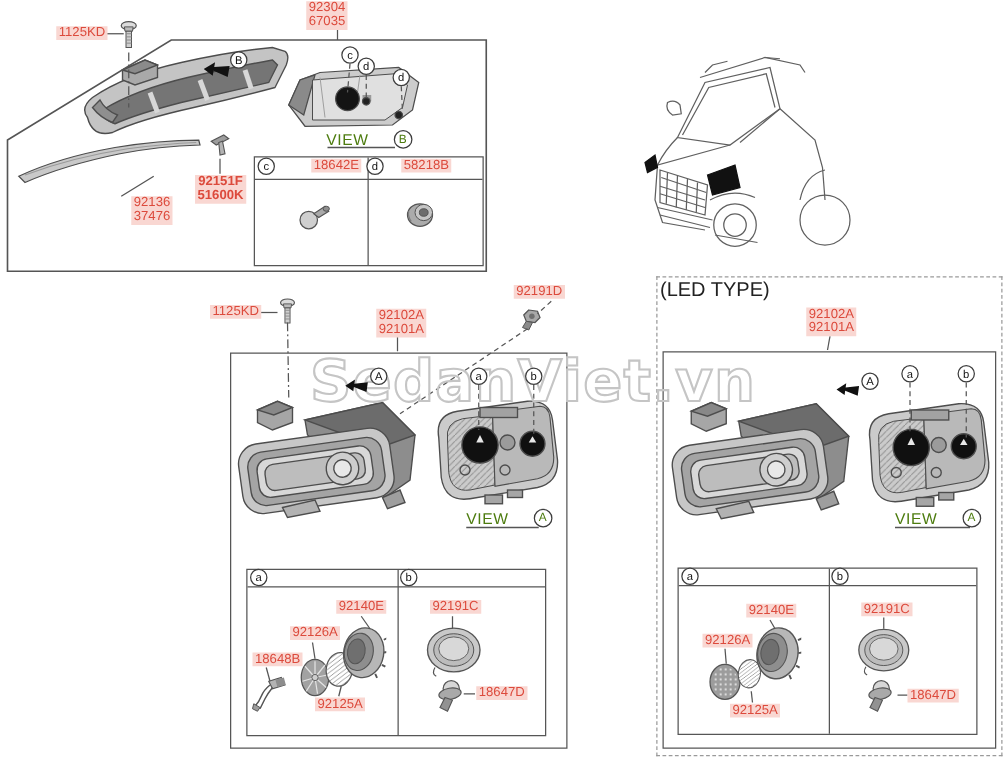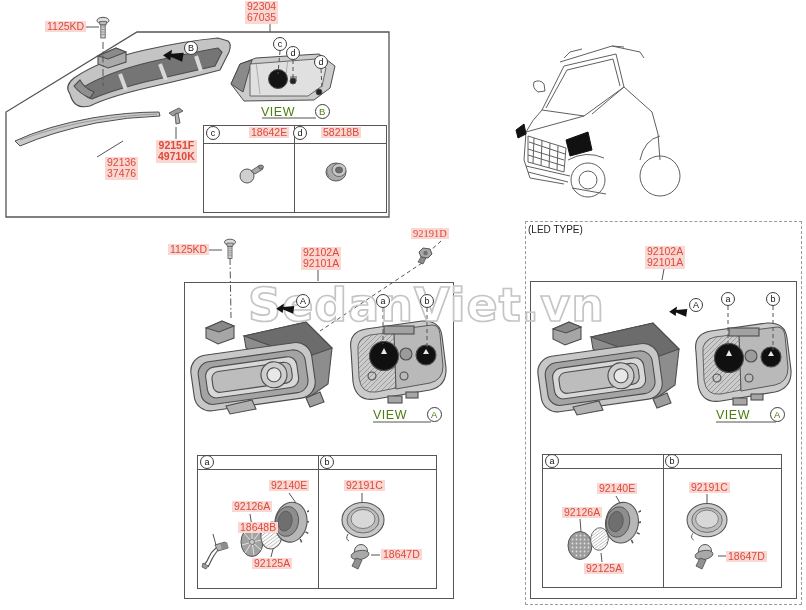--- a/index.html
+++ b/index.html
@@ -1,21 +1,21 @@
 <!DOCTYPE html>
 <html><head>
 <meta charset="utf-8">
 <style>
   html,body{margin:0;padding:0;background:#fff;}
   #canvas{position:relative;width:806px;height:610px;background:#ffffff;overflow:hidden;
           font-family:"Liberation Sans",sans-serif;}
   .plabel{position:absolute;z-index:8;background:#f9d7d2;color:#dc4a3c;font-size:10.5px;
           line-height:1.08;padding:0 2px;text-align:center;white-space:nowrap;cursor:pointer;}
   .plabel span{display:block;}
-  .plain{position:absolute;z-index:8;color:#222;font-size:10px;white-space:nowrap;}
+  .plain{position:absolute;z-index:8;color:#222;font-size:16px;white-space:nowrap;}
   .badge{position:absolute;z-index:7;width:14px;height:14px;box-sizing:border-box;
          border:1.3px solid #3d3d3d;border-radius:50%;background:#fff;display:flex;
          align-items:center;justify-content:center;font-size:9px;color:#111;}
   .box{position:absolute;z-index:1;border:1.3px solid #565656;box-sizing:border-box;}
   .dashed{border-style:dashed;border-color:#9a9a9a;}
   .tbl{position:absolute;z-index:1;border:1.2px solid #565656;box-sizing:border-box;}
   .tbl .divider{position:absolute;top:0;bottom:0;width:0;border-left:1.1px solid #565656;}
   .tbl .hline{position:absolute;left:0;right:0;height:0;border-top:1.1px solid #565656;}
   .view{position:absolute;z-index:7;display:flex;align-items:center;gap:20px;
         font-size:12.5px;letter-spacing:.5px;color:#4d7c0f;}
@@ -437,34 +437,34 @@
   <div class="plabel" style="left:245px;top:1px;">
     <span>92304</span>
     <span>67035</span>
   </div>
   <div class="plabel" style="left:73px;top:157px;margin-left:32px;">
     <span>92136</span>
     <span>37476</span>
   </div>
   <div class="plabel" style="left:156px;top:140px;font-weight:bold;">
     <span>92151F</span>
-    <span>49710K</span>
+    <span>51600K</span>
   </div>
   <div class="plabel" style="left:249px;top:127px;">18642E</div>
   <div class="plabel" style="left:321px;top:127px;">58218B</div>
 
   <div class="plabel" style="left:168px;top:244px;">1125KD</div>
   <div class="plabel" style="left:301px;top:247px;">
     <span>92102A</span>
     <span>92101A</span>
   </div>
-  <div class="plabel" style="left:411px;top:228px;font-family:Liberation Serif, serif;">92191D</div>
+  <div class="plabel" style="left:411px;top:228px;">92191D</div>
   <div class="plabel" style="left:269px;top:480px;">92140E</div>
   <div class="plabel" style="left:232px;top:501px;">92126A</div>
-  <div class="plabel" style="left:202px;top:522px;margin-left:36px;">18648B</div>
+  <div class="plabel" style="left:202px;top:522px;">18648B</div>
   <div class="plabel" style="left:252px;top:558px;">92125A</div>
   <div class="plabel" style="left:344px;top:480px;">92191C</div>
   <div class="plabel" style="left:381px;top:549px;">18647D</div>
 
   <div class="plain" style="left:528px;top:224px;">(LED TYPE)</div>
   <div class="plabel" style="left:645px;top:246px;">
     <span>92102A</span>
     <span>92101A</span>
   </div>
   <div class="plabel" style="left:597px;top:483px;">92140E</div>

